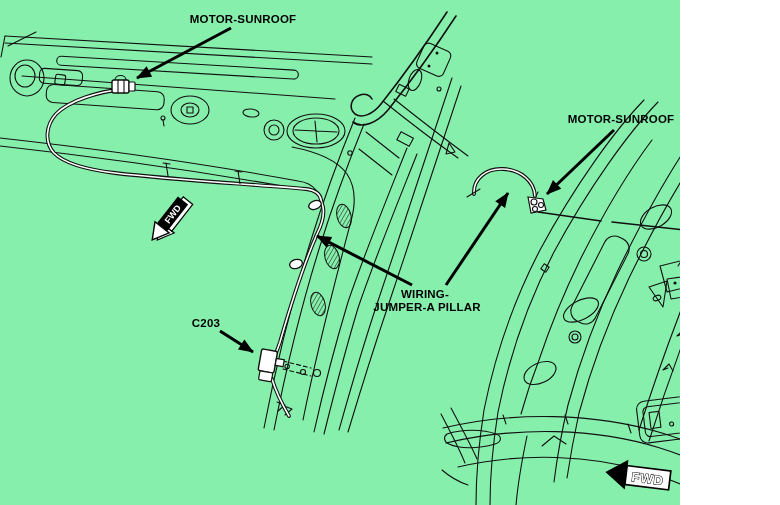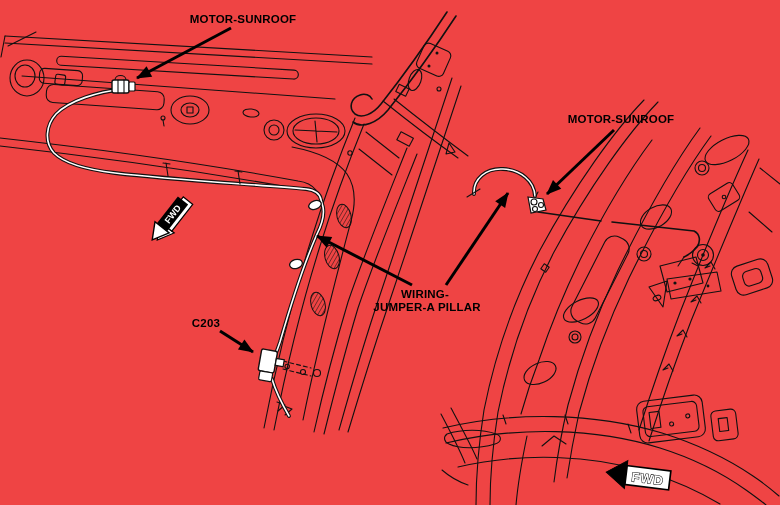--- a/index.html
+++ b/index.html
@@ -1,17 +1,17 @@
 <!DOCTYPE html>
 <html><head>
 <meta charset="utf-8">
 <title>Diagram</title>
 <style>
   html,body{margin:0;padding:0;background:#ffffff;}
-  .stage{position:relative;width:780px;height:505px;background:#ef4444;overflow:hidden;
+  .stage{position:relative;width:680px;height:505px;background:#86efac;overflow:hidden;
          font-family:"Liberation Sans",sans-serif;}
   svg{display:block;}
   .lbl{font-family:"Liberation Sans",sans-serif;font-weight:bold;font-size:11.5px;fill:#000;letter-spacing:.2px;}
   .art{fill:none;stroke:#111;stroke-width:1.1;stroke-linecap:round;stroke-linejoin:round;}
   .artb{fill:none;stroke:#111;stroke-width:1.6;stroke-linecap:round;stroke-linejoin:round;}
   .leader{stroke:#000;stroke-width:3;fill:none;}
   .wireOuter{fill:none;stroke:#111;stroke-width:3.8;stroke-linecap:round;stroke-linejoin:round;}
   .wireInner{fill:none;stroke:#fff;stroke-width:1.6;stroke-linecap:round;stroke-linejoin:round;}
   .white{fill:#fff;stroke:#111;}
 </style>

